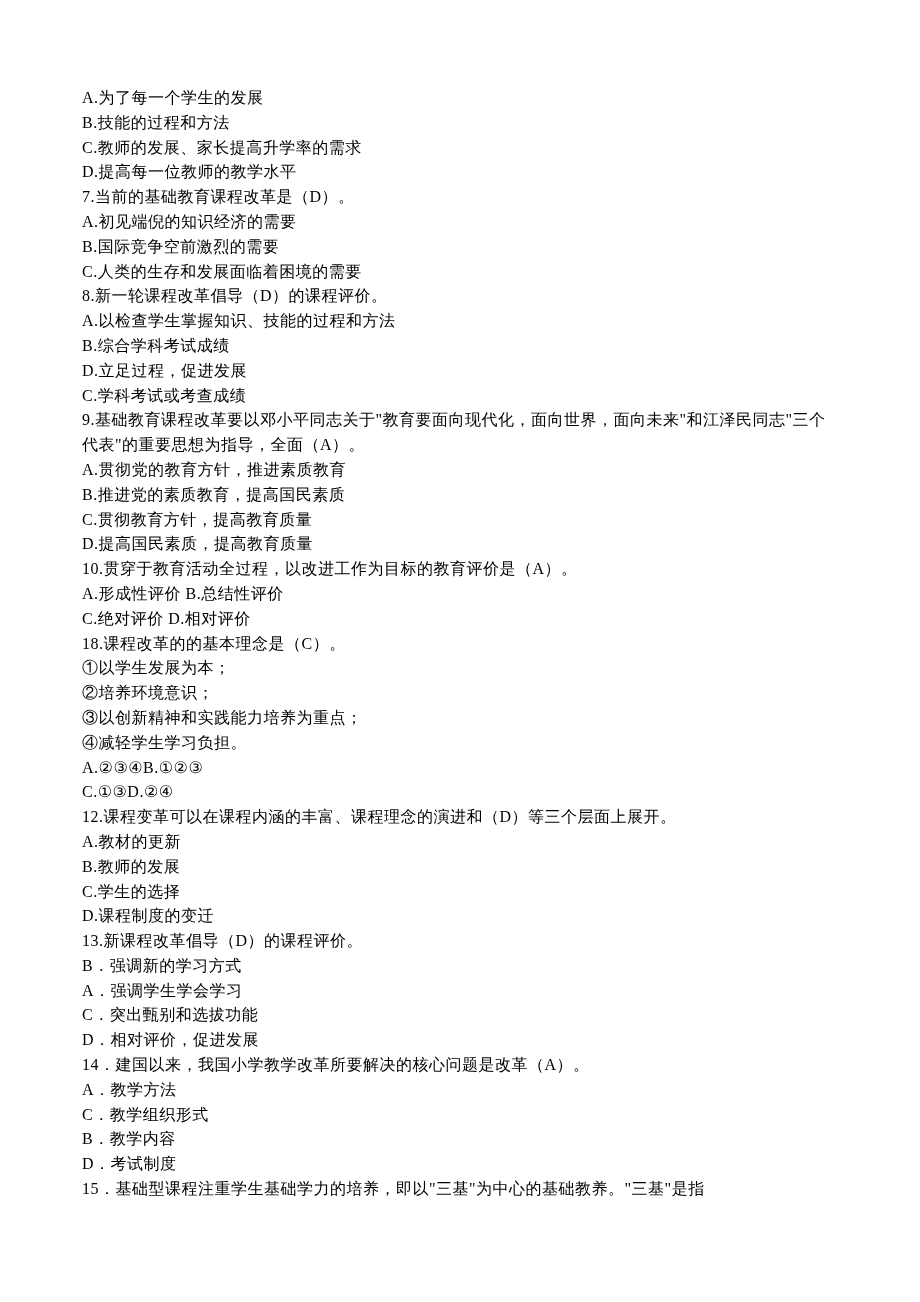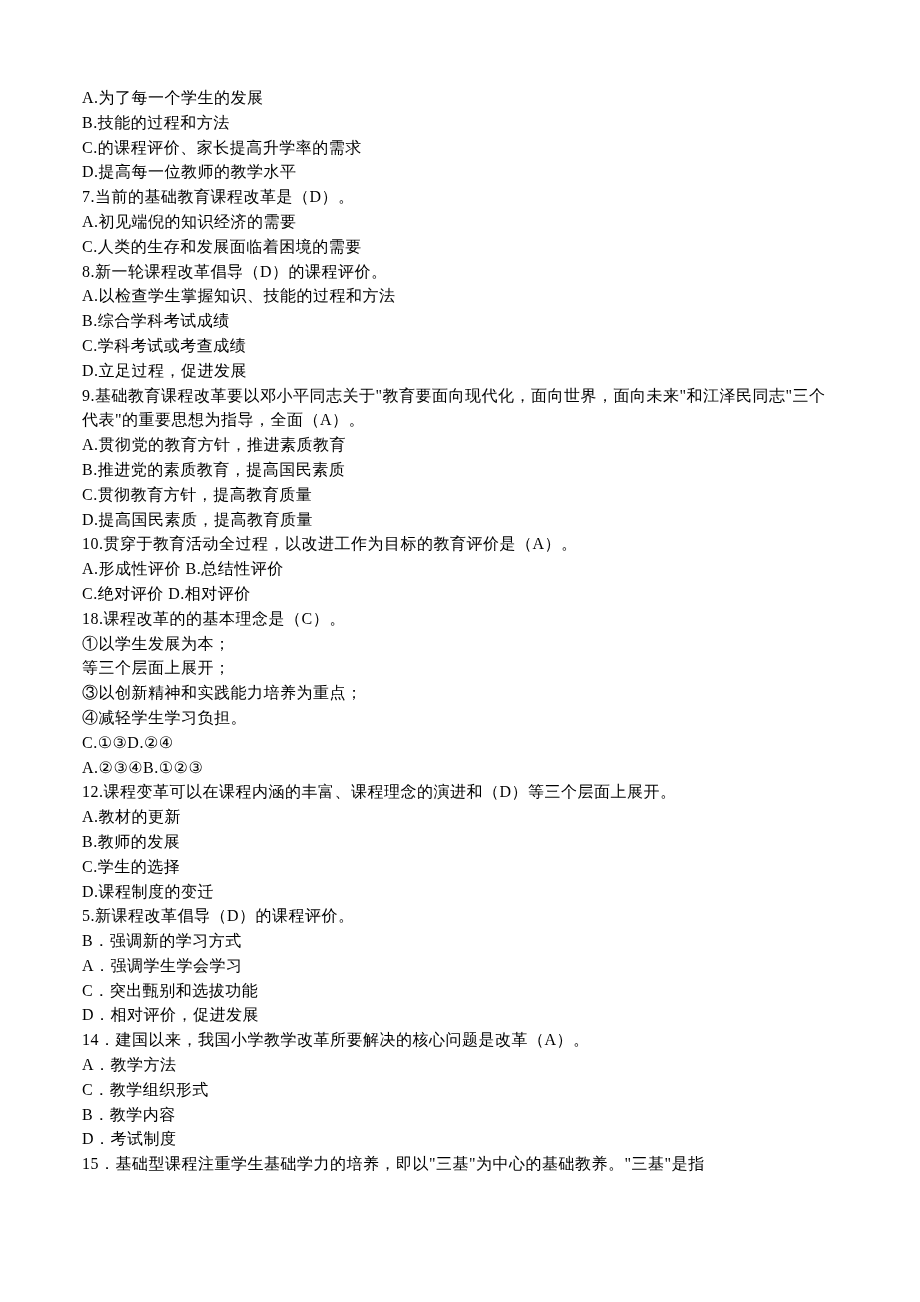--- a/index.html
+++ b/index.html
@@ -22,51 +22,52 @@
     word-break: break-all;
     letter-spacing: 0.5px;
   }
 </style>
 </head>
 <body>
 
 <div class="page" id="page">
     <div class="line">A.为了每一个学生的发展</div>
     <div class="line">B.技能的过程和方法</div>
-    <div class="line">C.的课程评价、家长提高升学率的需求</div>
+    <div class="line">C.教师的发展、家长提高升学率的需求</div>
     <div class="line">D.提高每一位教师的教学水平</div>
     <div class="line">7.当前的基础教育课程改革是（D）。</div>
     <div class="line">A.初见端倪的知识经济的需要</div>
+    <div class="line">B.国际竞争空前激烈的需要</div>
     <div class="line">C.人类的生存和发展面临着困境的需要</div>
     <div class="line">8.新一轮课程改革倡导（D）的课程评价。</div>
     <div class="line">A.以检查学生掌握知识、技能的过程和方法</div>
     <div class="line">B.综合学科考试成绩</div>
+    <div class="line">D.立足过程，促进发展</div>
     <div class="line">C.学科考试或考查成绩</div>
-    <div class="line">D.立足过程，促进发展</div>
     <div class="line">9.基础教育课程改革要以邓小平同志关于"教育要面向现代化，面向世界，面向未来"和江泽民同志"三个代表"的重要思想为指导，全面（A）。</div>
     <div class="line">A.贯彻党的教育方针，推进素质教育</div>
     <div class="line">B.推进党的素质教育，提高国民素质</div>
     <div class="line">C.贯彻教育方针，提高教育质量</div>
     <div class="line">D.提高国民素质，提高教育质量</div>
     <div class="line">10.贯穿于教育活动全过程，以改进工作为目标的教育评价是（A）。</div>
     <div class="line">A.形成性评价 B.总结性评价</div>
     <div class="line">C.绝对评价 D.相对评价</div>
     <div class="line">18.课程改革的的基本理念是（C）。</div>
     <div class="line">①以学生发展为本；</div>
-    <div class="line">等三个层面上展开；</div>
+    <div class="line">②培养环境意识；</div>
     <div class="line">③以创新精神和实践能力培养为重点；</div>
     <div class="line">④减轻学生学习负担。</div>
+    <div class="line">A.②③④B.①②③</div>
     <div class="line">C.①③D.②④</div>
-    <div class="line">A.②③④B.①②③</div>
     <div class="line">12.课程变革可以在课程内涵的丰富、课程理念的演进和（D）等三个层面上展开。</div>
     <div class="line">A.教材的更新</div>
     <div class="line">B.教师的发展</div>
     <div class="line">C.学生的选择</div>
     <div class="line">D.课程制度的变迁</div>
-    <div class="line">5.新课程改革倡导（D）的课程评价。</div>
+    <div class="line">13.新课程改革倡导（D）的课程评价。</div>
     <div class="line">B．强调新的学习方式</div>
     <div class="line">A．强调学生学会学习</div>
     <div class="line">C．突出甄别和选拔功能</div>
     <div class="line">D．相对评价，促进发展</div>
     <div class="line">14．建国以来，我国小学教学改革所要解决的核心问题是改革（A）。</div>
     <div class="line">A．教学方法</div>
     <div class="line">C．教学组织形式</div>
     <div class="line">B．教学内容</div>
     <div class="line">D．考试制度</div>
     <div class="line">15．基础型课程注重学生基础学力的培养，即以"三基"为中心的基础教养。"三基"是指</div>

